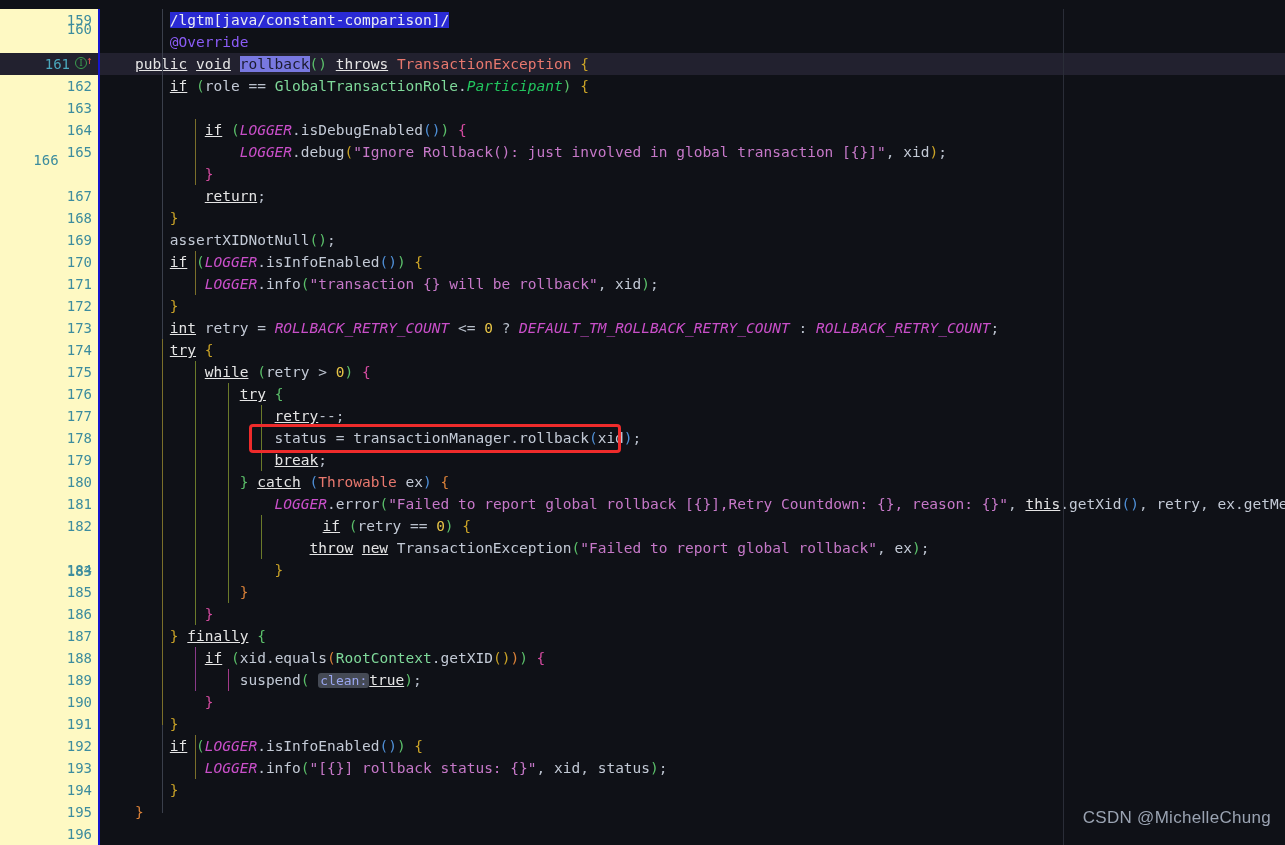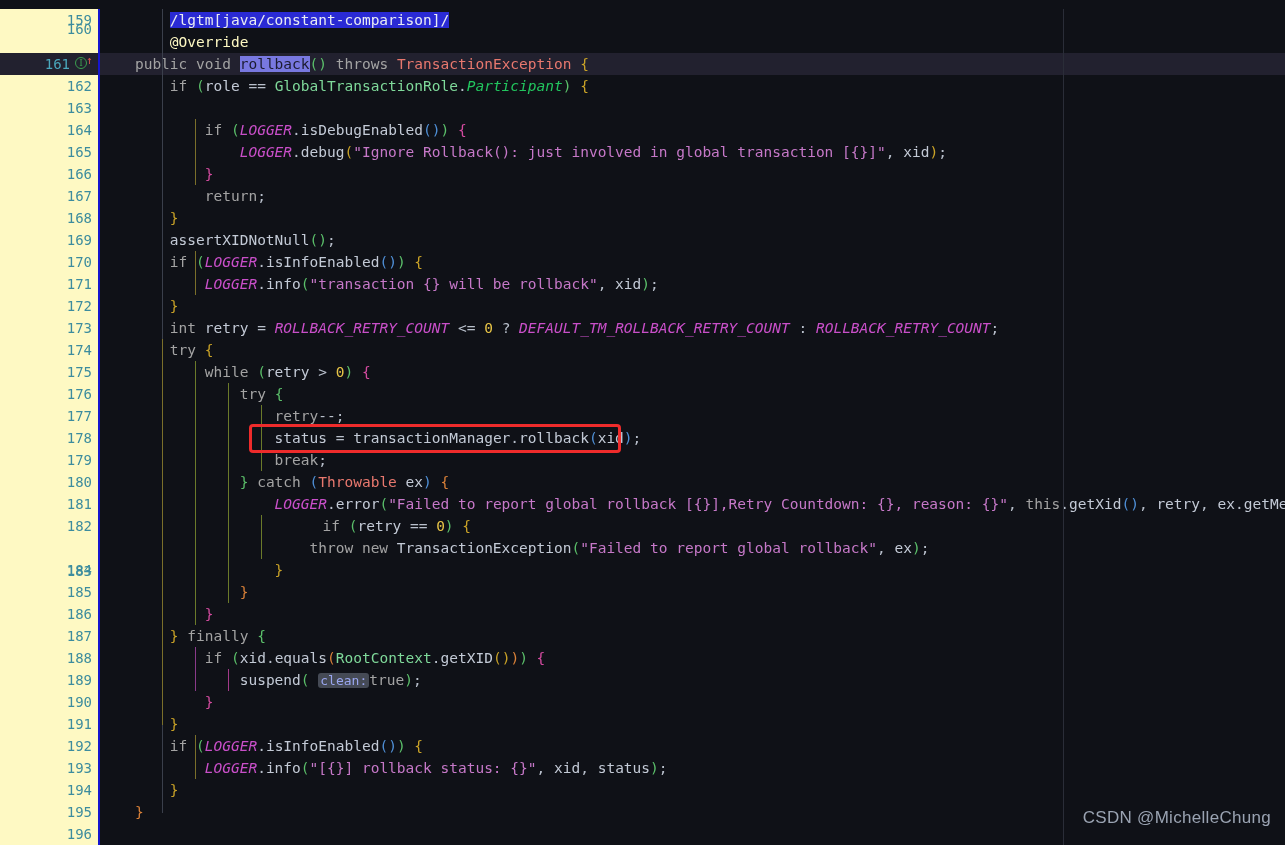--- a/index.html
+++ b/index.html
@@ -107,30 +107,30 @@
     z-index: 1;
   }
 
   .iguide {
     position: absolute;
     width: 1px;
     z-index: 2;
   }
 
   
-  .kw      { color: #a3a3a3; }
+  .kw      { color: #e5e5e5; text-decoration: underline; }
   .typ     { color: #e8786e; }            
   .cls     { color: #7fd99a; }            
   .enum    { color: #22c55e; font-style: italic; }
   .fld     { color: #c94fc9; font-style: italic; } 
   .constf  { color: #c94fc9; font-style: italic; } 
   .str     { color: #c678c8; }
   .num     { color: #e8c547; }
   .cmt     { color: #4f9a5c; }
-  .ann     { color: #fef9c3; }            
+  .ann     { color: #8b5cf6; }            
   .plain   { color: #c3cad6; }
   .ident   { color: #c3cad6; }
   .punct   { color: #b9c0cc; }
   .p-green { color: #5bbf6a; }
   .p-yel   { color: #c9a227; }
   .p-mag   { color: #d44ba0; }
   .p-blue  { color: #4f8fd6; }
   .p-orng  { color: #d98038; }
   .op      { color: #b9c0cc; }
 
@@ -218,21 +218,21 @@
       </div>
     <div class="gutter-row" style="top:97px;">
         <span class="gutter-num">163</span>
       </div>
     <div class="gutter-row" style="top:119px;">
         <span class="gutter-num">164</span>
       </div>
     <div class="gutter-row" style="top:141px;">
         <span class="gutter-num">165</span>
       </div>
-    <div class="gutter-row" style="top:163px;">
+    <div class="gutter-row" style="top:149px;justify-content:center;">
         <span class="gutter-num">166</span>
       </div>
     <div class="gutter-row" style="top:185px;">
         <span class="gutter-num">167</span>
       </div>
     <div class="gutter-row" style="top:207px;">
         <span class="gutter-num">168</span>
       </div>
     <div class="gutter-row" style="top:229px;">
         <span class="gutter-num">169</span>

